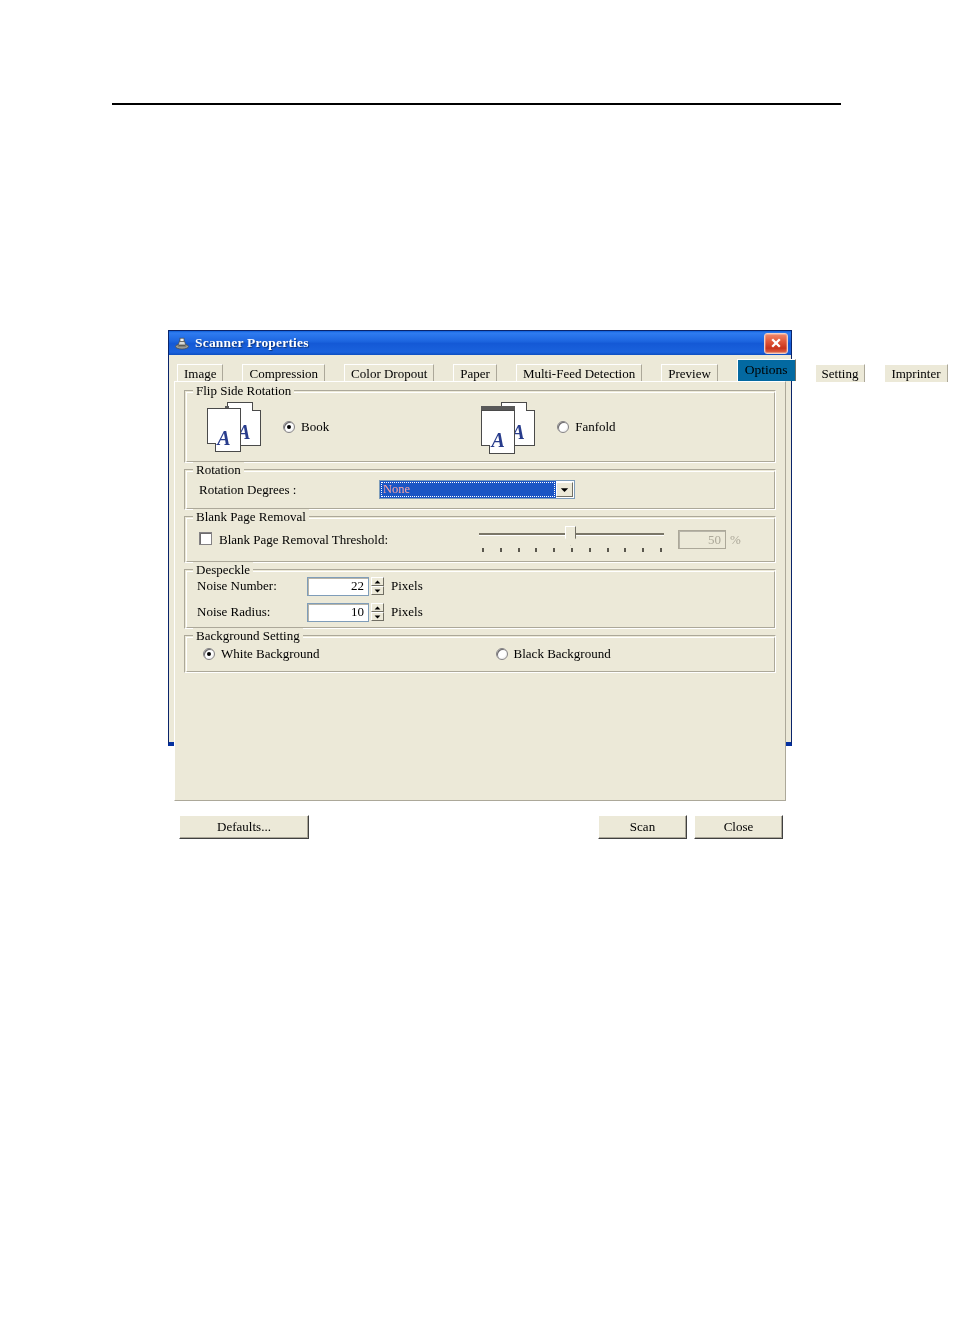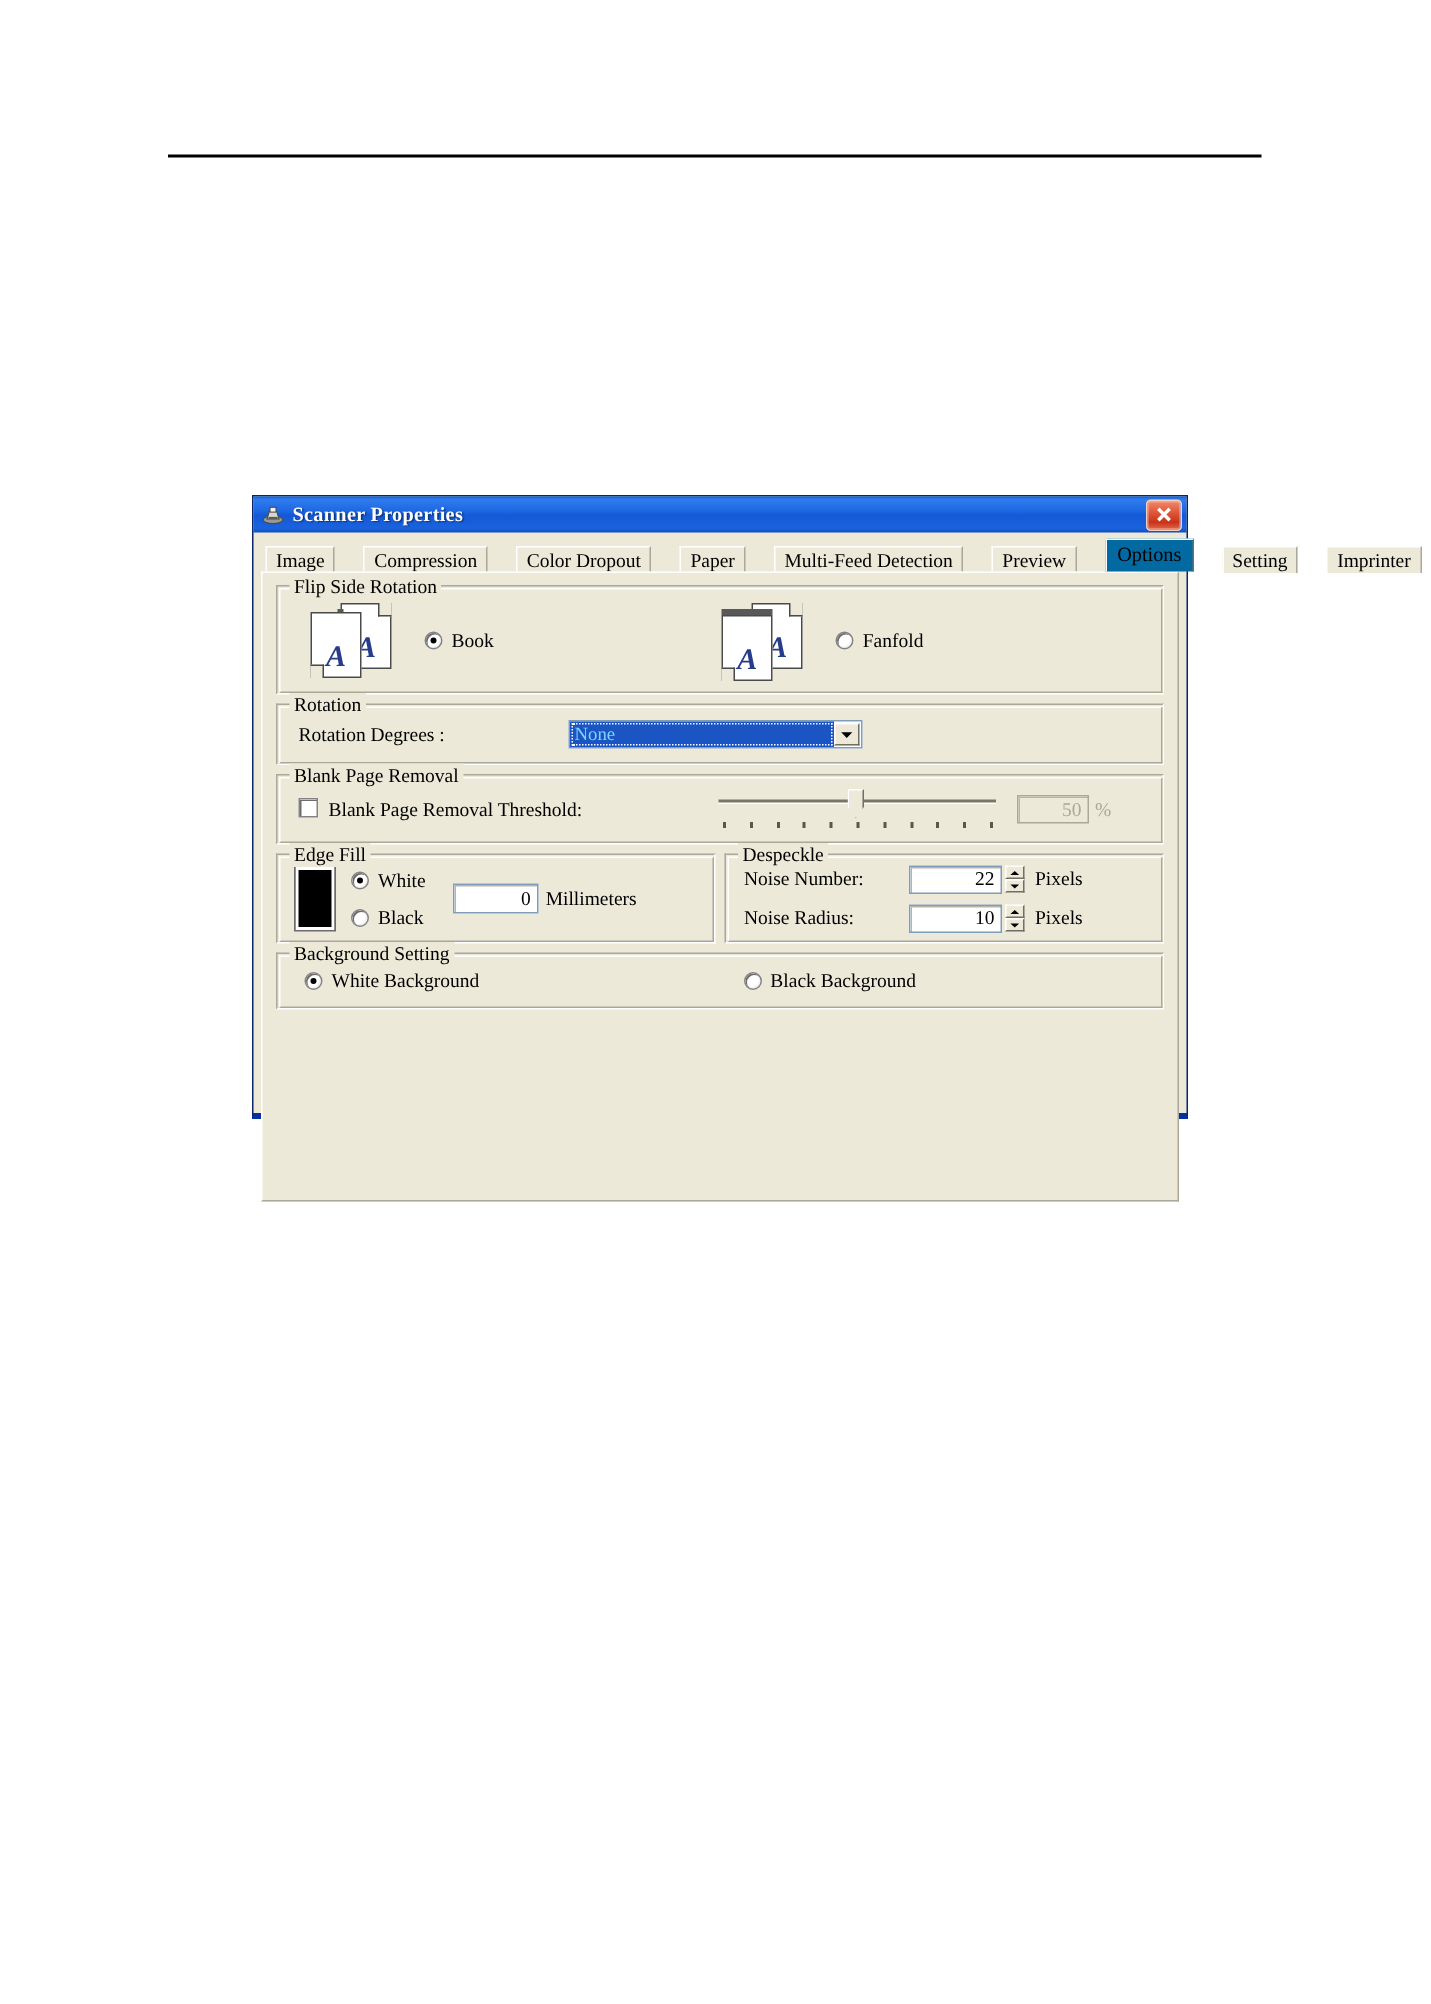--- a/index.html
+++ b/index.html
@@ -256,21 +256,21 @@
     border: 1px solid #7f9db9;
     background: #ffffff;
     box-sizing: border-box;
     display: flex;
     align-items: stretch;
     cursor: pointer;
   }
   .combo-text {
     flex: 1 1 auto;
     background: #1b55c4;
-    color: #7dd3fc;
+    color: #fca5a5;
     font-size: 12.5px;
     line-height: 17px;
     padding-left: 3px;
     font-family: "Liberation Serif", serif;
     outline: 1px dotted #ffffff;
     outline-offset: -2px;
     overflow: hidden;
     white-space: nowrap;
   }
   .combo-btn {
@@ -537,40 +537,20 @@
           </div>
           <div style="display:flex; align-items:center; margin-left:14px;">
             <div class="field disabled" style="width:48px; height:19px;">50</div>
             <span style="font-size:13px; color:#aca899; margin-left:4px;">%</span>
           </div>
         </div>
       </div>
 
       <div style="display:flex; gap:6px; margin-bottom:6px;">
 
-        <div class="group" style="height:60px; width:293px; margin-bottom:0;">
-          <div class="g-title">Edge Fill</div>
-          <div class="g-body" style="display:flex; align-items:center; height:100%; padding-left:12px;">
-            <div class="swatch"></div>
-            <div style="margin-left:11px; display:flex; flex-direction:column; gap:9px;">
-              <div class="radio-wrap">
-                <span class="radio checked"></span>
-                <span class="radio-label">White</span>
-              </div>
-              <div class="radio-wrap">
-                <span class="radio"></span>
-                <span class="radio-label">Black</span>
-              </div>
-            </div>
-            <div style="display:flex; align-items:center; margin-left:18px;">
-              <div class="field" style="width:57px; height:20px;">0</div>
-              <span style="font-size:13px; margin-left:5px;">Millimeters</span>
-            </div>
-          </div>
-        </div>
 
         <div class="group" style="height:60px; flex:1 1 auto; margin-bottom:0;">
           <div class="g-title">Despeckle</div>
           <div class="g-body" style="display:flex; flex-direction:column; justify-content:center; height:100%; padding-left:12px; gap:7px;">
             <div style="display:flex; align-items:center;">
               <span style="font-size:13px; width:110px;">Noise Number:</span>
               <div class="field" style="width:62px; height:19px;">22</div>
               <div class="spinner">
                 <div>
                   <svg width="7" height="4" viewBox="0 0 7 4">
@@ -616,15 +596,21 @@
           </div>
           <div class="radio-wrap" style="margin-left:176px;">
             <span class="radio"></span>
             <span class="radio-label">Black Background</span>
           </div>
         </div>
       </div>
 
     </div>
 
+    <div style="position:absolute; left:5px; right:5px; top:460px; display:flex; align-items:center;">
+      <div class="btn" style="width:130px; margin-left:5px;">Defaults...</div>
+      <div style="flex:1 1 auto;"></div>
+      <div class="btn" style="width:89px;">Scan</div>
+      <div class="btn" style="width:89px; margin-left:7px; margin-right:3px;">Close</div>
+    </div>
 
   </div>
 </div>
 
 </body></html>

